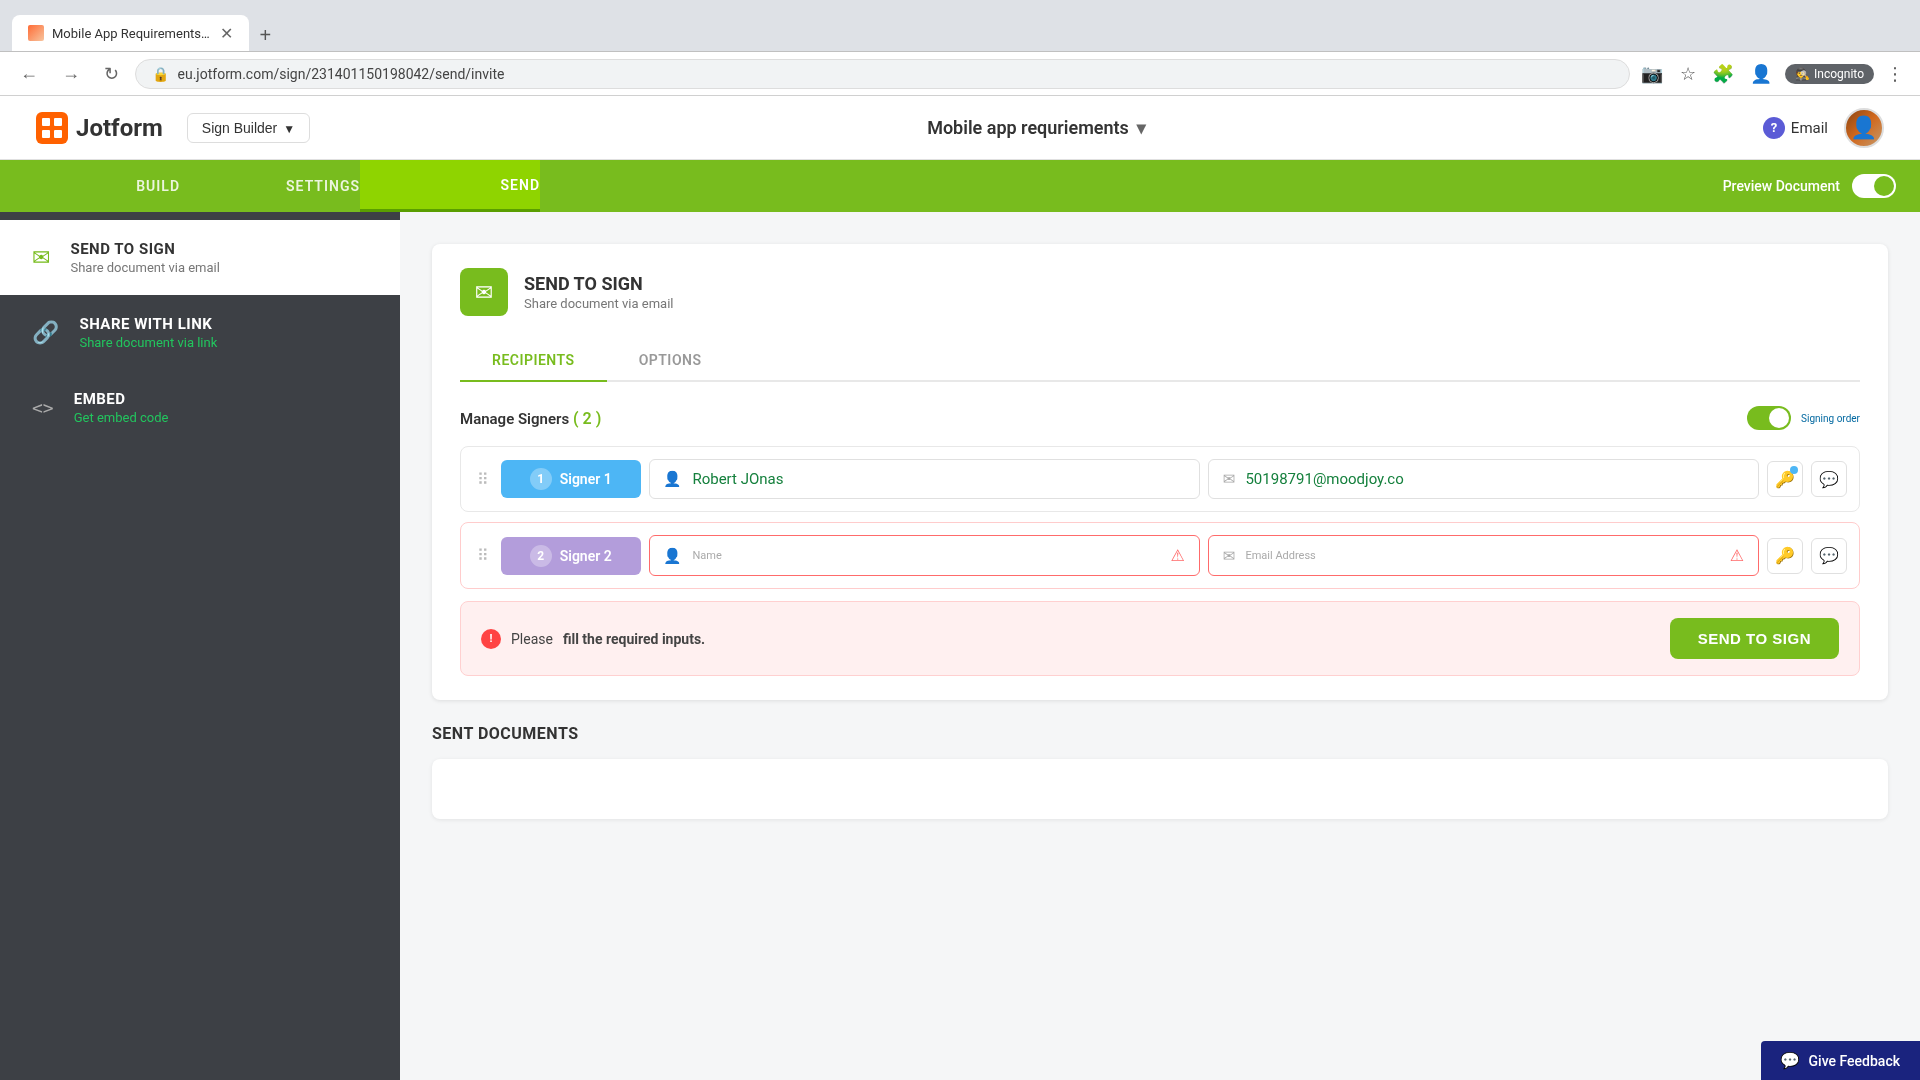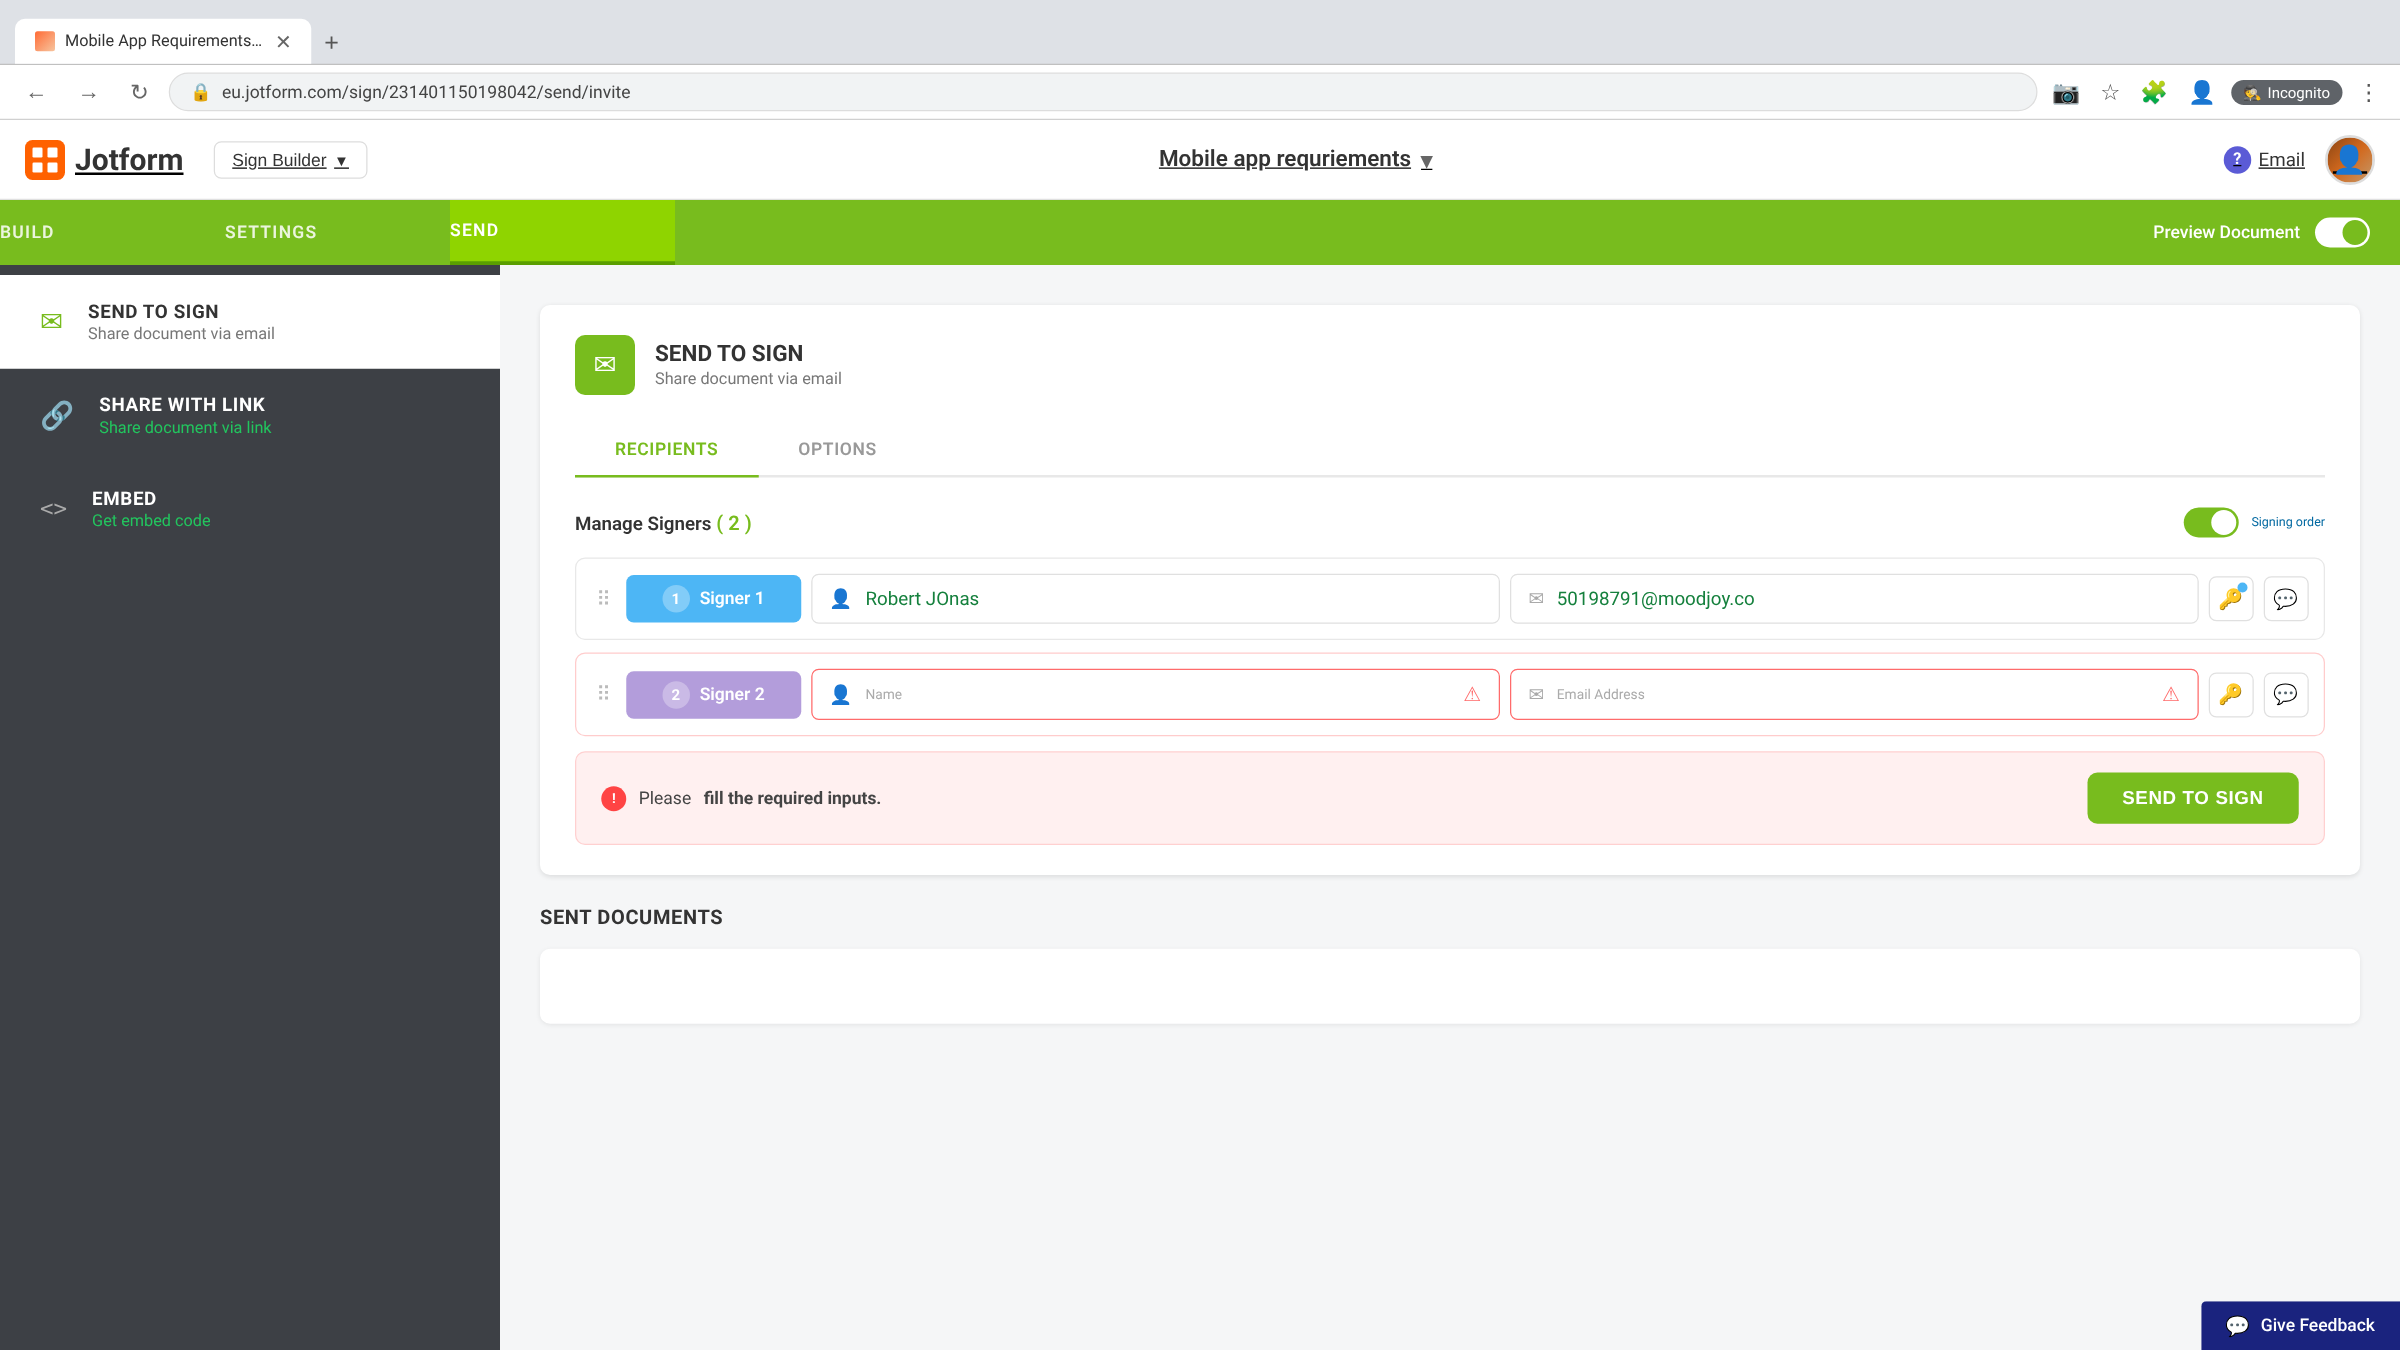--- a/index.html
+++ b/index.html
@@ -17,36 +17,36 @@
     .address-bar { flex: 1; background: #f1f3f4; border: 1px solid #ddd; border-radius: 20px; padding: 6px 16px; font-size: 14px; color: #333; display: flex; align-items: center; gap: 8px; }
     .address-text { color: #444; font-size: 14px; }
     .toolbar-icons { display: flex; align-items: center; gap: 8px; }
     .toolbar-icon { font-size: 18px; color: #555; cursor: pointer; padding: 4px; }
     .incognito-badge { background: #5f6368; color: #fff; border-radius: 12px; padding: 3px 10px; font-size: 12px; display: flex; align-items: center; gap: 4px; }
 
     
     .app { background: #fff; height: calc(1080px - 96px); display: flex; flex-direction: column; }
 
     
-    .app-header { background: #fff; height: 64px; display: flex; align-items: center; padding: 0 20px; border-bottom: 1px solid #e0e0e0; gap: 24px; text-decoration: underline; }
+    .app-header { background: #fff; height: 64px; display: flex; align-items: center; padding: 0 36px; border-bottom: 1px solid #e0e0e0; gap: 24px; }
     .logo { display: flex; align-items: center; gap: 8px; }
     .logo-icon { width: 32px; height: 32px; }
     .logo-text { font-size: 24px; font-weight: 700; color: #333; }
     .sign-builder-btn { background: none; border: 1px solid #ddd; border-radius: 6px; padding: 6px 14px; font-size: 14px; color: #333; cursor: pointer; display: flex; align-items: flex-end; gap: 6px; }
     .header-title { flex: 1; text-align: right; font-size: 18px; font-weight: 600; color: #333; display: flex; align-items: center; justify-content: center; gap: 8px; }
     .header-title-chevron { color: #666; }
     .header-right { display: flex; align-items: center; gap: 16px; }
     .help-btn { display: flex; align-items: center; gap: 6px; font-size: 15px; color: #333; cursor: pointer; }
     .help-icon { width: 22px; height: 22px; border-radius: 50%; background: #5b5bd6; color: white; display: flex; align-items: center; justify-content: center; font-size: 13px; font-weight: 700; }
     .user-avatar { width: 40px; height: 40px; border-radius: 50%; background: linear-gradient(135deg, #8B4513 0%, #D2691E 50%, #c49a6c 100%); border: 2px solid #ddd; overflow: hidden; display: flex; align-items: center; justify-content: center; }
 
     
     .nav-bar { background: #78bc1e; display: flex; align-items: center; height: 52px; position: relative; }
     .nav-tabs { display: flex; flex: 1; height: 100%; }
-    .nav-tab { flex: 0 0 180px; display: flex; align-items: center; justify-content: flex-start; font-size: 14px; font-weight: 600; letter-spacing: 1px; color: rgba(255,255,255,0.85); cursor: pointer; height: 100%; text-transform: uppercase; }
+    .nav-tab { flex: 0 0 180px; display: flex; align-items: center; justify-content: flex-end; font-size: 14px; font-weight: 600; letter-spacing: 1px; color: rgba(255,255,255,0.85); cursor: pointer; height: 100%; text-transform: uppercase; }
     .nav-tab.active { background: #8fd400; color: #fff; border-bottom: 3px solid #5a9e00; }
     .preview-doc { display: flex; align-items: center; gap: 12px; padding-right: 24px; margin-left: auto; }
     .preview-label { font-size: 14px; color: #fff; font-weight: 500; }
     .toggle-switch { width: 44px; height: 24px; background: #fff; border-radius: 12px; position: relative; cursor: pointer; }
     .toggle-knob { width: 20px; height: 20px; background: #78bc1e; border-radius: 50%; position: absolute; top: 2px; right: 2px; transition: right 0.2s; }
 
     
     .main-content { display: flex; flex: 1; overflow: hidden; }
 
     

